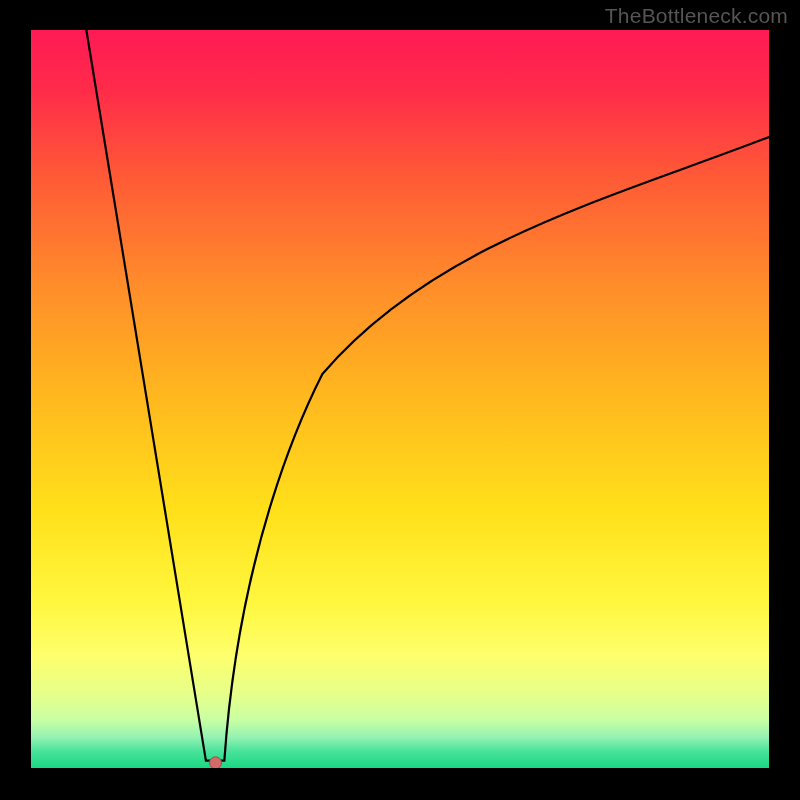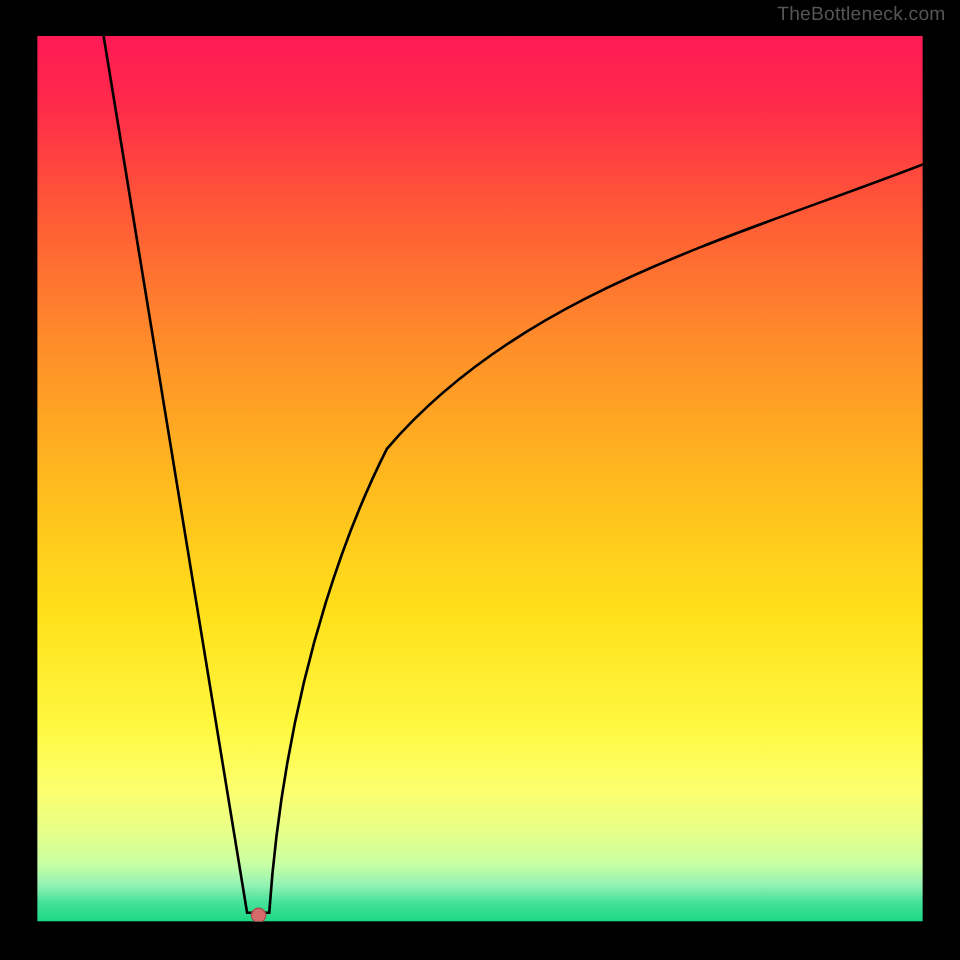--- a/index.html
+++ b/index.html
@@ -14,21 +14,21 @@
     position: relative;
     width: 800px;
     height: 800px;
     background: #000000;
   }
   .watermark {
     position: absolute;
     top: 4px;
     right: 12px;
     color: #555555;
-    font-size: 16px;
+    font-size: 21px;
     font-weight: 500;
     z-index: 20;
     letter-spacing: 0.2px;
   }
   .plot-area {
     position: absolute;
     left: 31px;
     top: 30px;
     width: 738px;
     height: 738px;

